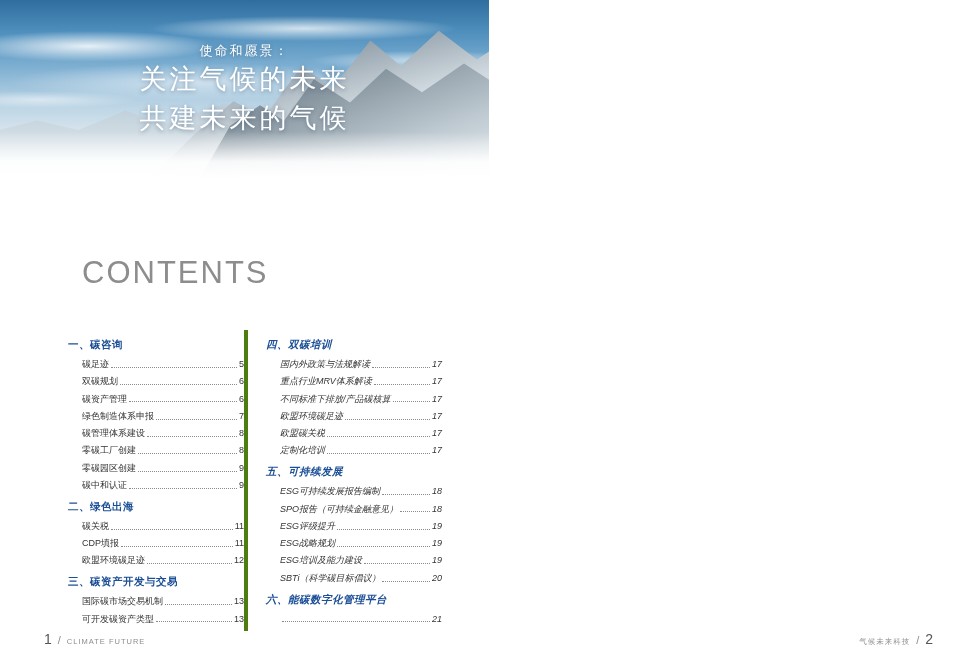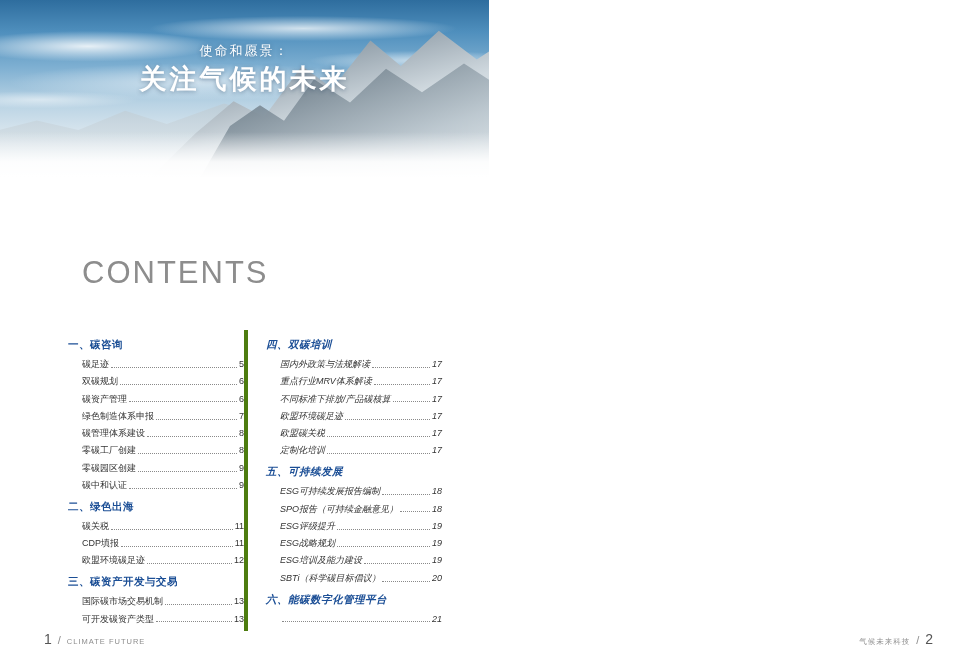--- a/index.html
+++ b/index.html
@@ -49,21 +49,21 @@
   }
   .hero .snowline{
     position:absolute;left:0;bottom:0;width:489px;height:46px;
     background:linear-gradient(180deg,rgba(255,255,255,0) 0%,rgba(255,255,255,.92) 65%,#ffffff 100%);
   }
   .hero-text{
     position:absolute;left:0;top:42px;width:489px;text-align:center;
     color:#ffffff;text-shadow:0 1px 4px rgba(30,60,90,.45);
   }
   .hero-sub{font-size:13px;letter-spacing:2px;}
-  .hero-l1,.hero-l2{font-size:27px;font-weight:700;letter-spacing:3px;line-height:1.45;}
+  .hero-l1,.hero-l2{font-size:27px;font-weight:400;letter-spacing:3px;line-height:1.45;}
 
   
   .toc-title-zh{
     position:absolute;left:76px;top:222px;
     font-size:33px;font-weight:700;color:#1c4f96;letter-spacing:14px;
   }
   .toc-title-en{
     position:absolute;left:82px;top:255px;
     font-size:31px;color:#8d8d8d;letter-spacing:2px;font-weight:400;
   }
@@ -107,20 +107,21 @@
 
     <div class="hero">
       <div class="sky-streaks"></div>
       <div class="ridge-back"></div>
       <div class="ridge-front"></div>
       <div class="ridge-front2"></div>
       <div class="snowline"></div>
       <div class="hero-text">
         <div class="hero-sub">使命和愿景：</div>
         <div class="hero-l1">关注气候的未来</div>
+        <div class="hero-l2">共建未来的气候</div>
       </div>
     </div>
 
     <div class="toc-title-en">CONTENTS</div>
 
     <div class="toc-wrap">
       <div class="toc-col left">
           <div class="toc-head">一、碳咨询</div>
           <div class="toc-item">
             <span class="toc-label">碳足迹</span>

